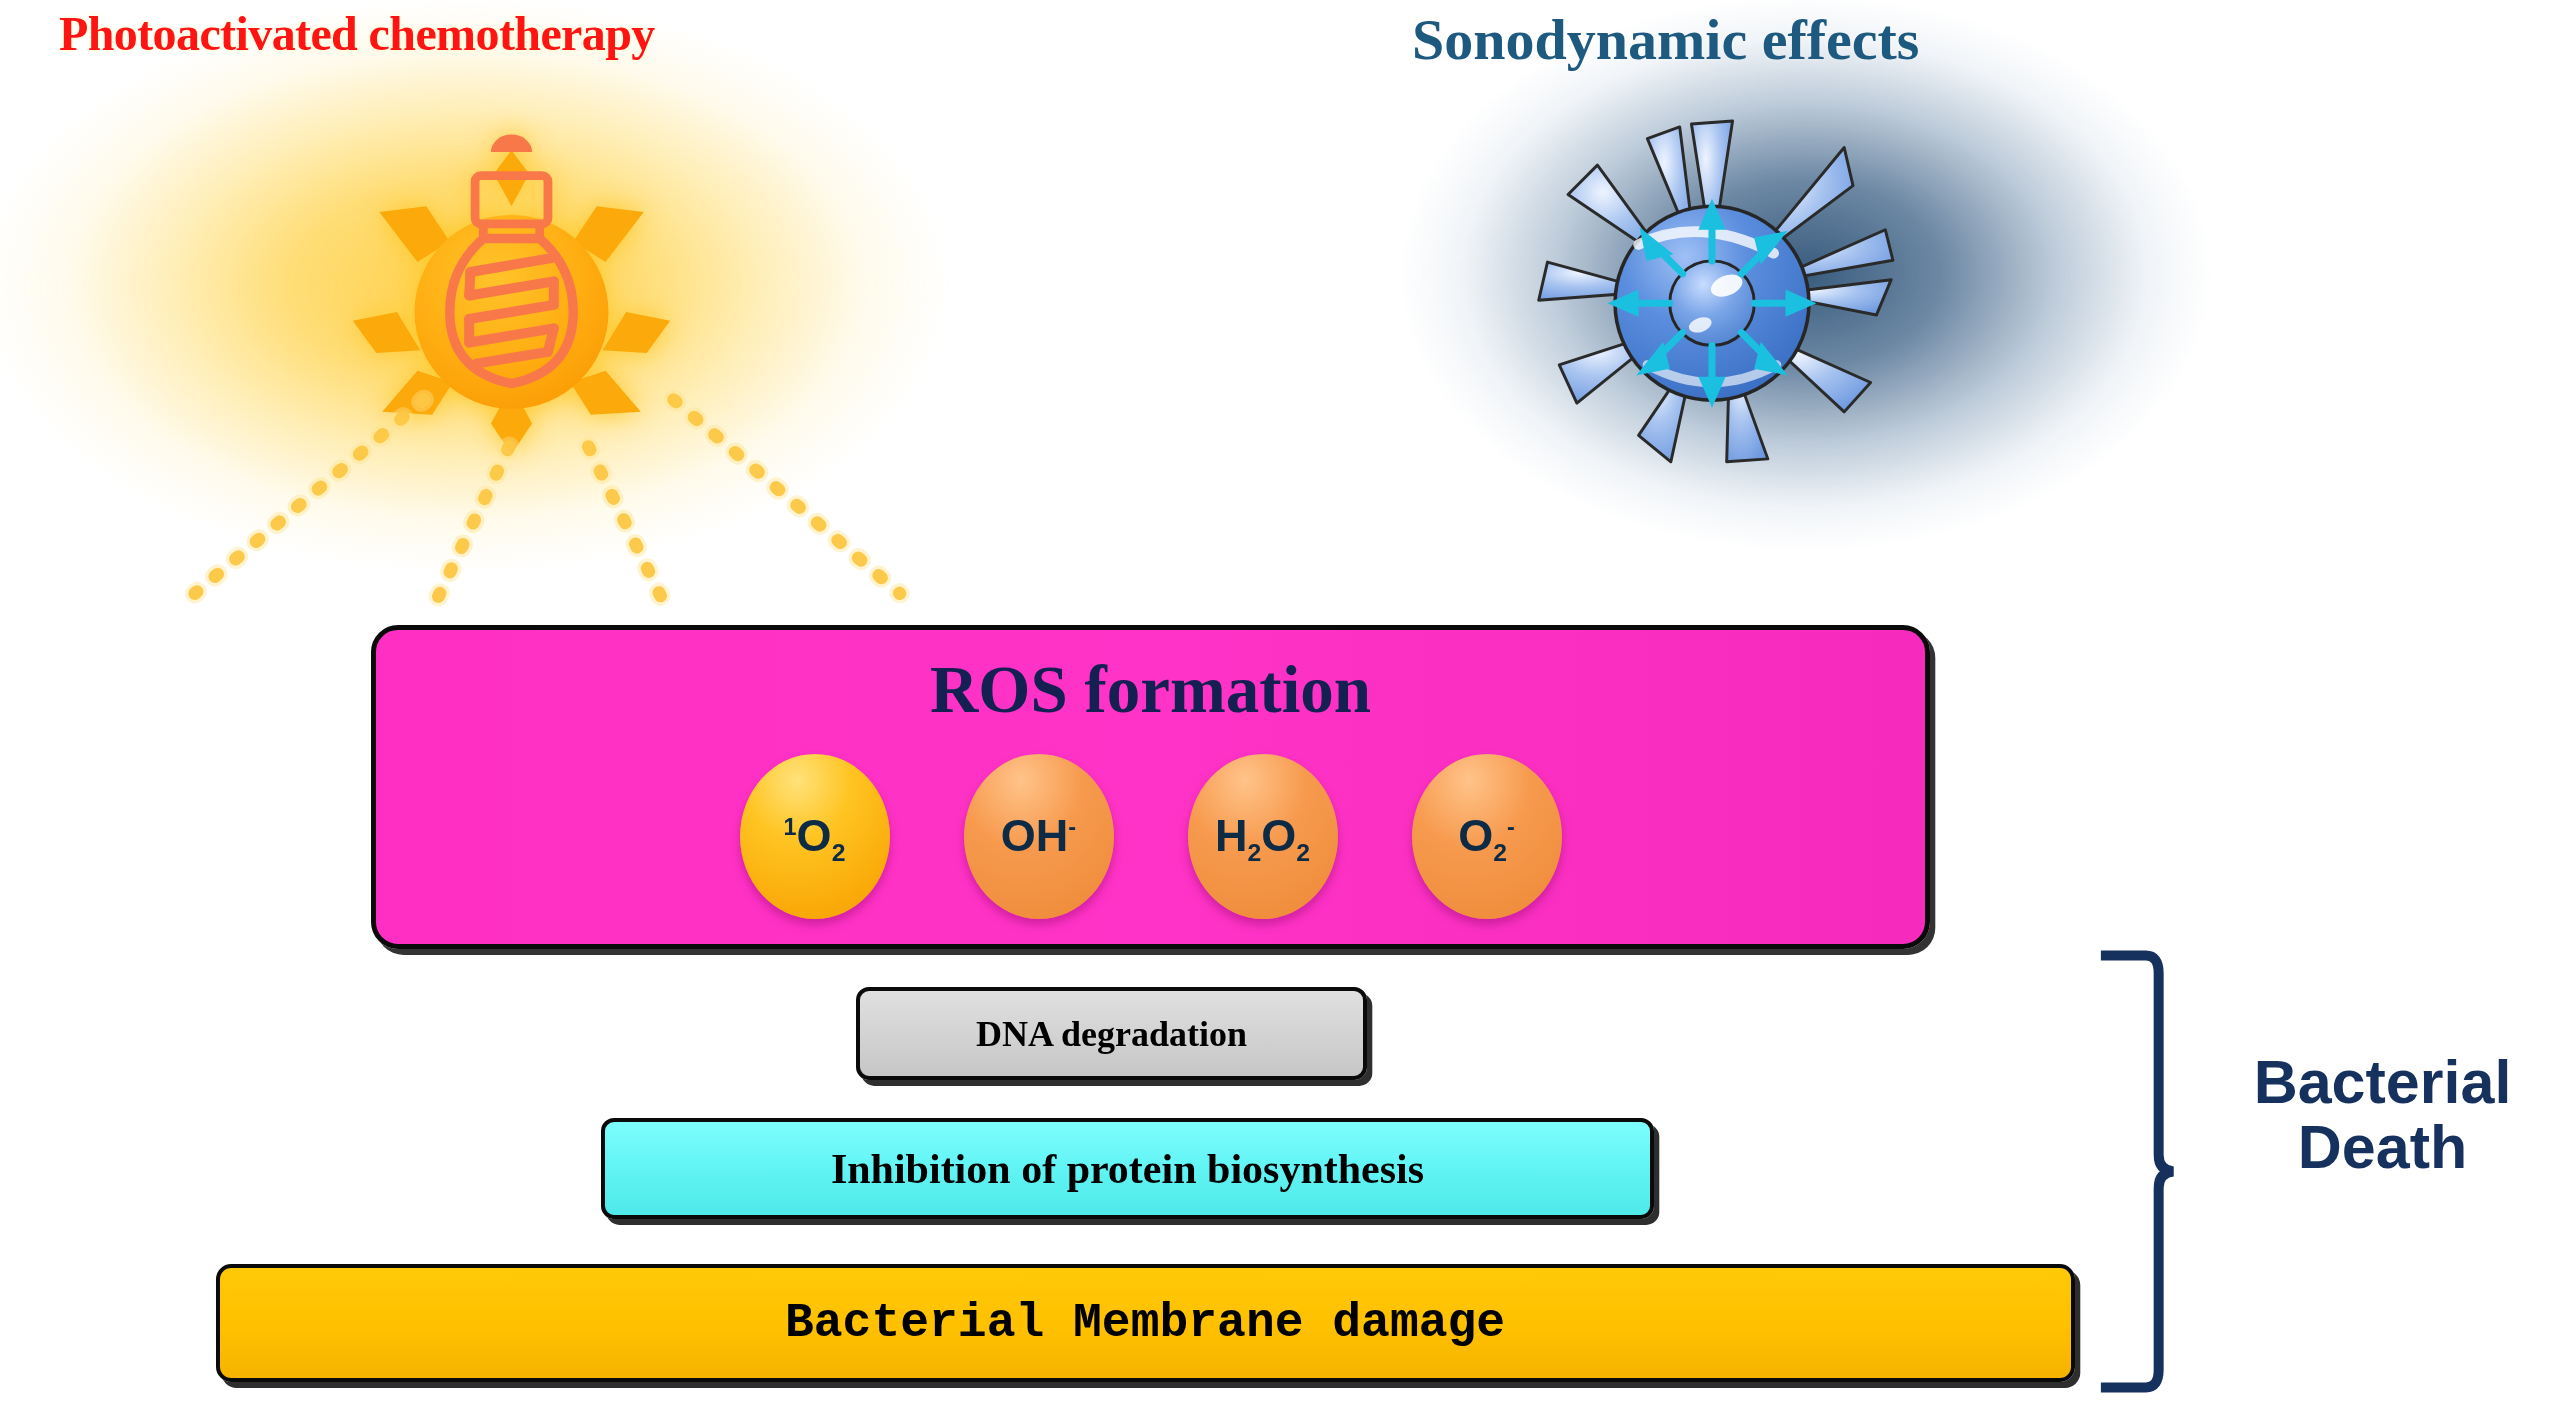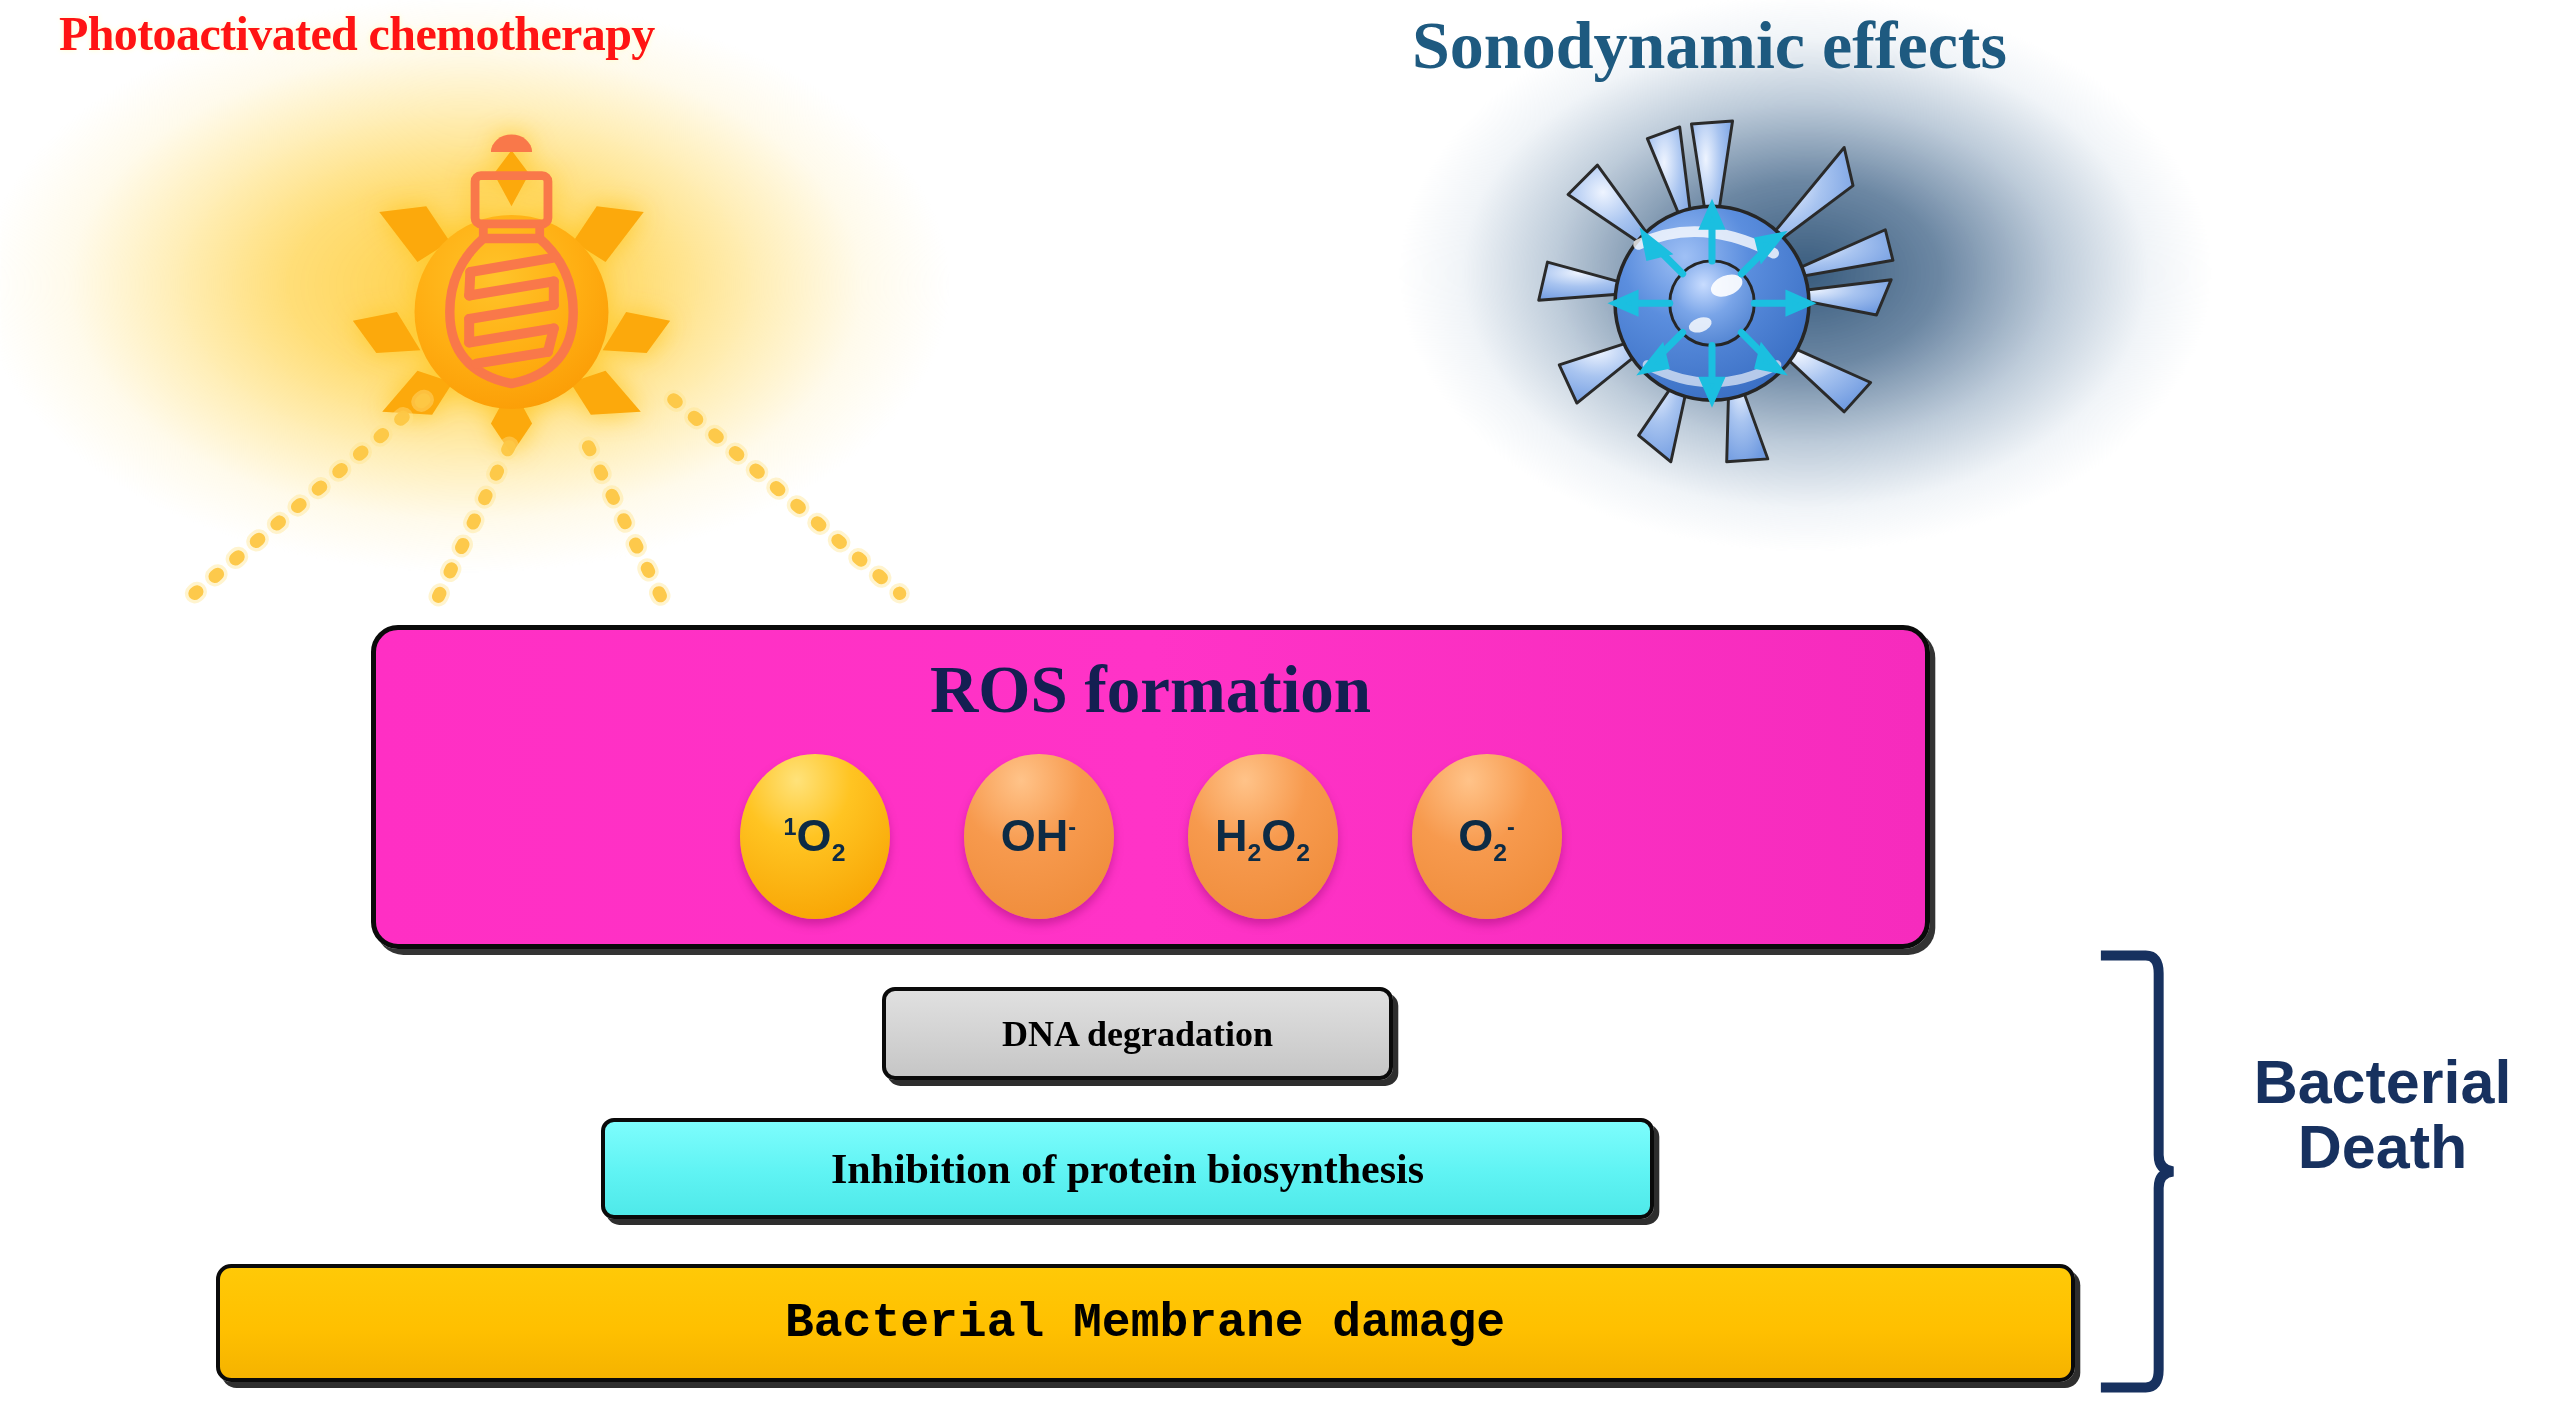--- a/index.html
+++ b/index.html
@@ -42,21 +42,21 @@
     background:radial-gradient(ellipse 48% 52% at 50% 46%,
         rgba(40,78,115,0.92) 0%,
         rgba(72,106,141,0.80) 30%,
         rgba(134,160,186,0.55) 55%,
         rgba(200,214,228,0.26) 76%,
         rgba(255,255,255,0) 90%);
     filter:blur(1.2px);
   }
   #sdt-title{
     position:absolute;left:1412px;top:5.9px;width:824px;
-    font-size:68px;font-weight:bold;color:#1e5a80;
+    font-size:58px;font-weight:bold;color:#1e5a80;
     letter-spacing:0px;white-space:nowrap;text-align:left;
     text-shadow:0 0 5.9px rgba(255,255,255,.35);
   }
   #star-wrap{position:absolute;left:1524px;top:106px;width:376px;height:365px;}
   #star-wrap svg{display:block;width:376px;height:365px;}
 
   
   #ros-box{
     position:absolute;left:371px;top:625px;width:1559px;height:324px;
     background:linear-gradient(90deg,#ff2fc4 0%,#ff33c7 50%,#f62bbd 100%);
@@ -92,21 +92,21 @@
 
   
   .cbox{
     position:absolute;box-sizing:border-box;
     display:flex;align-items:center;justify-content:center;
     font-weight:bold;color:#000000;
     border:4.7px solid #0a0a0a;border-radius:13px;
     box-shadow:5.3px 5.9px 0 rgba(0,0,0,.82);
   }
   #dna-box{
-    left:882px;top:987px;width:511px;height:93px;
+    left:856px;top:987px;width:511px;height:93px;
     background:linear-gradient(180deg,#e0e0e0 0%,#d2d2d2 55%,#c6c6c6 100%);
     font-size:36px;
   }
   #protein-box{
     left:601px;top:1118px;width:1053px;height:101px;
     background:linear-gradient(180deg,#7dfdfd 0%,#5ff3f3 55%,#4fe9e9 100%);
     font-size:42px;
   }
   #membrane-box{
     left:216px;top:1264px;width:1859px;height:118px;

